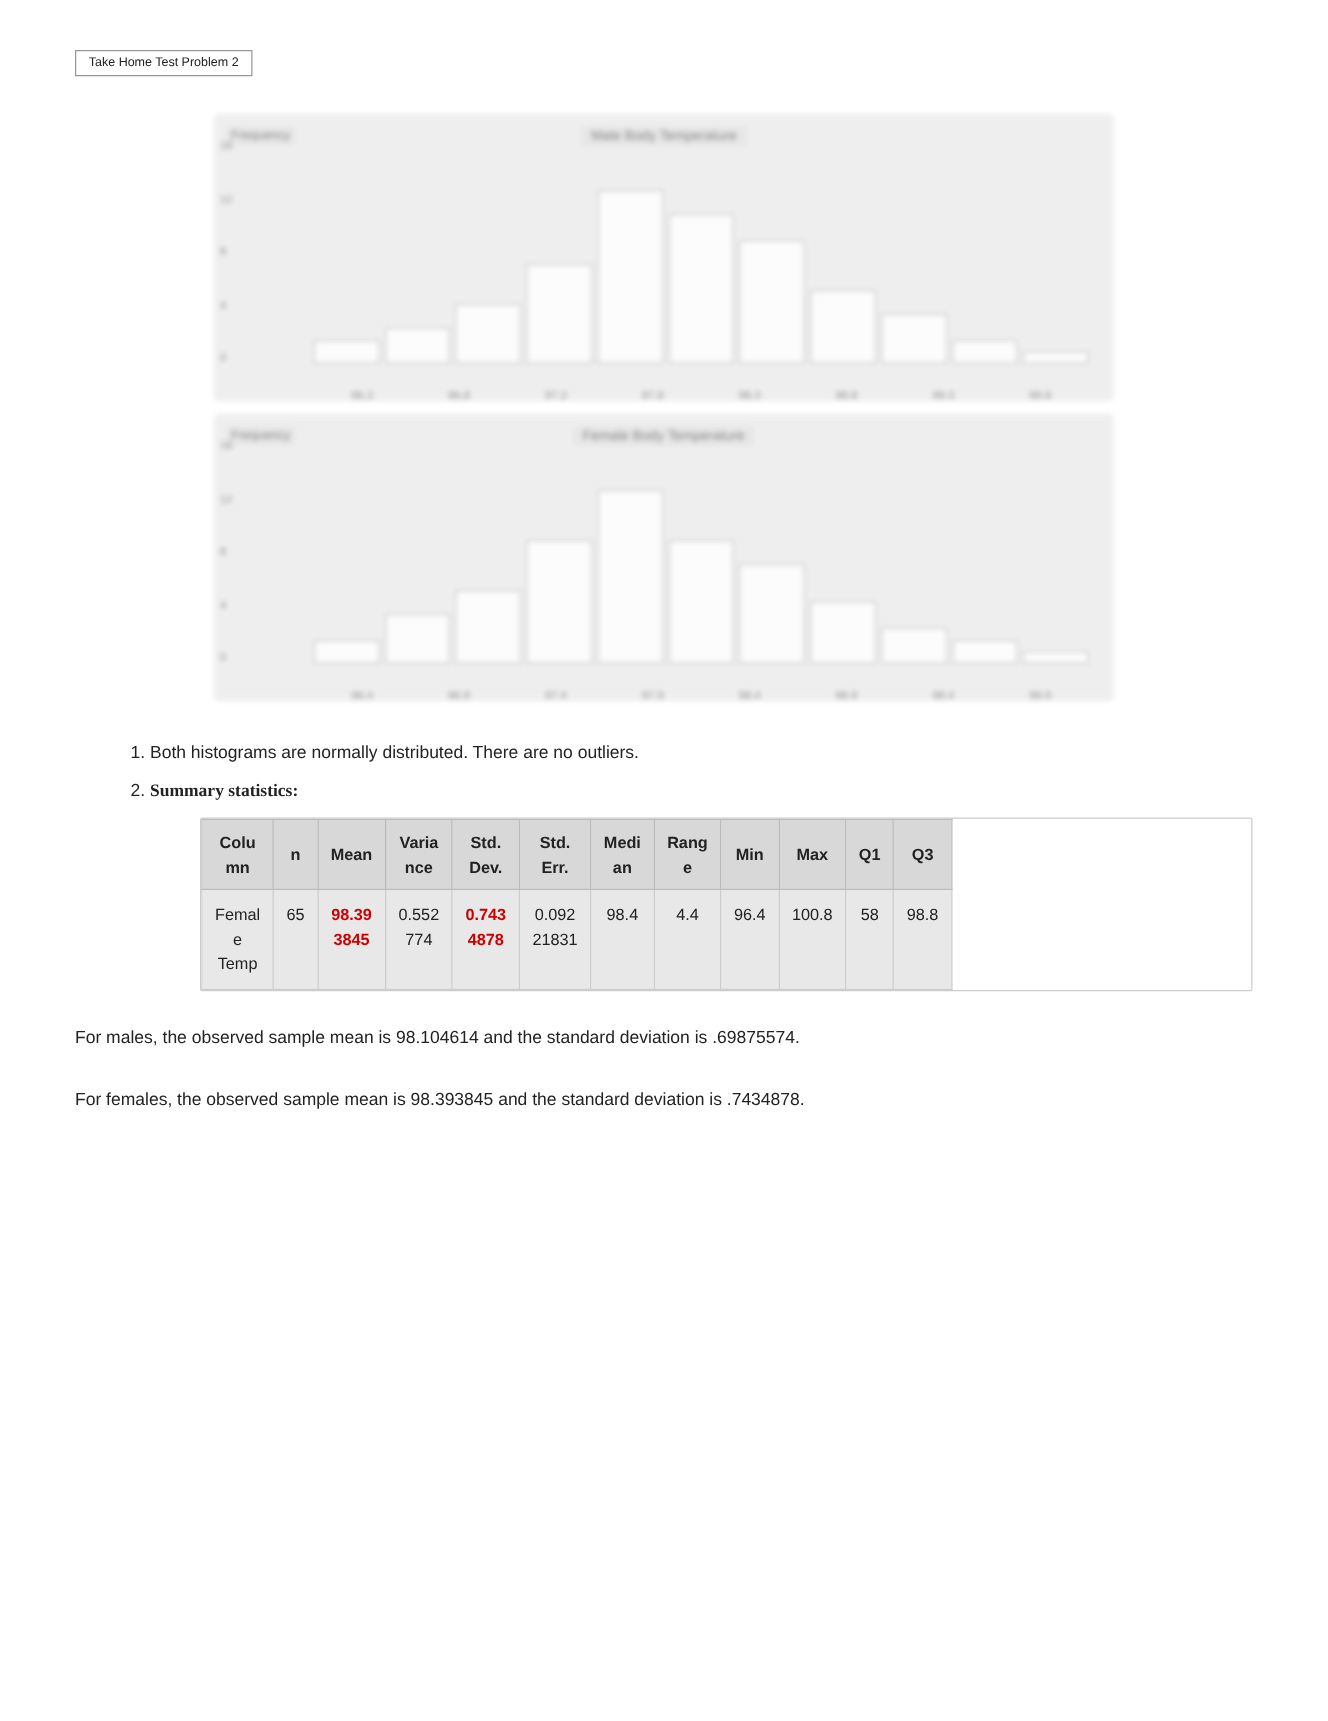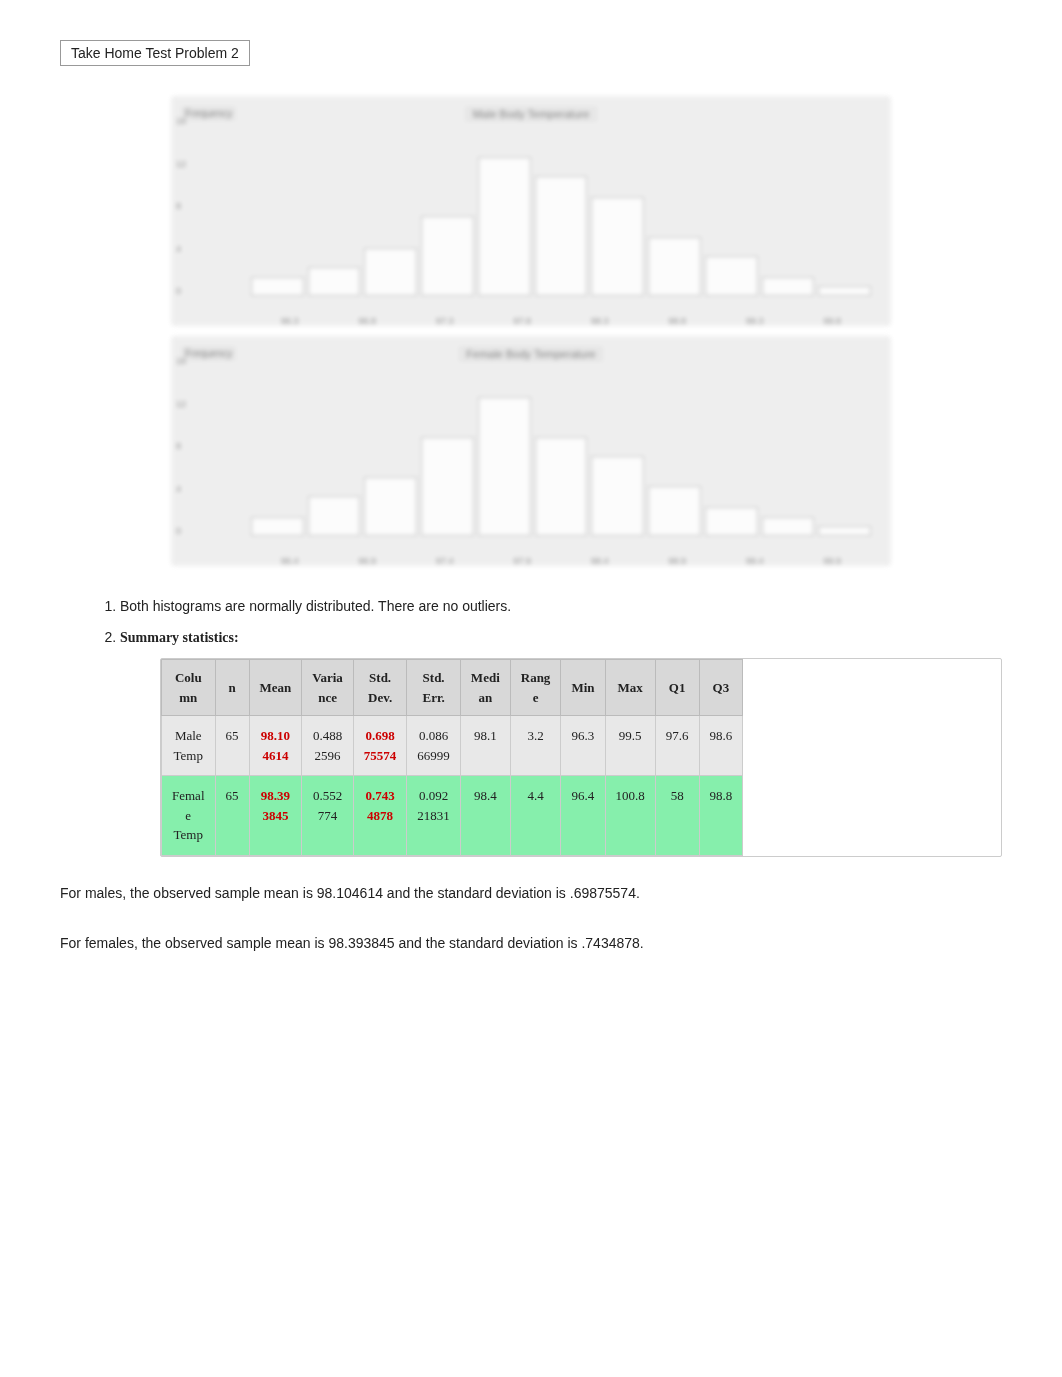--- a/index.html
+++ b/index.html
@@ -10,21 +10,21 @@
       color: #222;
       width: 1062px;
       min-height: 1377px;
       padding: 40px 60px;
     }
 
     .page-title-box {
       border: 1px solid #999;
       display: inline-block;
       padding: 4px 10px;
-      font-size: 14px;
+      font-size: 10px;
       margin-bottom: 30px;
       text-align: right;
     }
 
     .charts-section {
       display: flex;
       flex-direction: column;
       align-items: center;
       gap: 10px;
       margin-bottom: 30px;
@@ -133,21 +133,20 @@
       font-weight: bold;
       font-family: Liberation Serif, serif;
     }
 
     
     .stats-table-wrapper {
       margin: 10px 0 20px 40px;
       border: 1px solid #ccc;
       border-radius: 2px;
       overflow: hidden;
-      font-family: Liberation Serif, serif;
     }
 
     table {
       border-collapse: collapse;
       width: auto;
       font-size: 13px;
     }
 
     thead tr {
       background: #d8d8d8;
@@ -301,38 +300,20 @@
               <th>Medi<br>an</th>
               <th>Rang<br>e</th>
               <th>Min</th>
               <th>Max</th>
               <th>Q1</th>
               <th>Q3</th>
             </tr>
           </thead>
           <tbody>
 
-            <tr>
-              <td>Male<br>Temp</td>
-              <td>65</td>
-              <td>
-                <span class="red-bold">98.10<br>4614</span>
-              </td>
-              <td>0.488<br>2596</td>
-              <td>
-                <span class="red-bold">0.698<br>75574</span>
-              </td>
-              <td>0.086<br>66999</td>
-              <td>98.1</td>
-              <td>3.2</td>
-              <td>96.3</td>
-              <td>99.5</td>
-              <td>97.6</td>
-              <td>98.6</td>
-            </tr>
 
             <tr>
               <td>Femal<br>e<br>Temp</td>
               <td>65</td>
               <td>
                 <span class="red-bold">98.39<br>3845</span>
               </td>
               <td>0.552<br>774</td>
               <td>
                 <span class="red-bold">0.743<br>4878</span>

